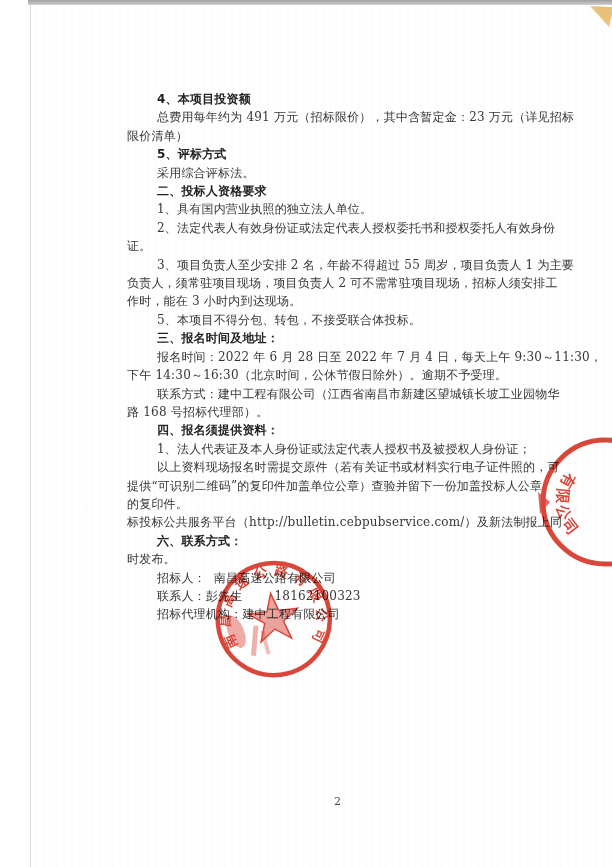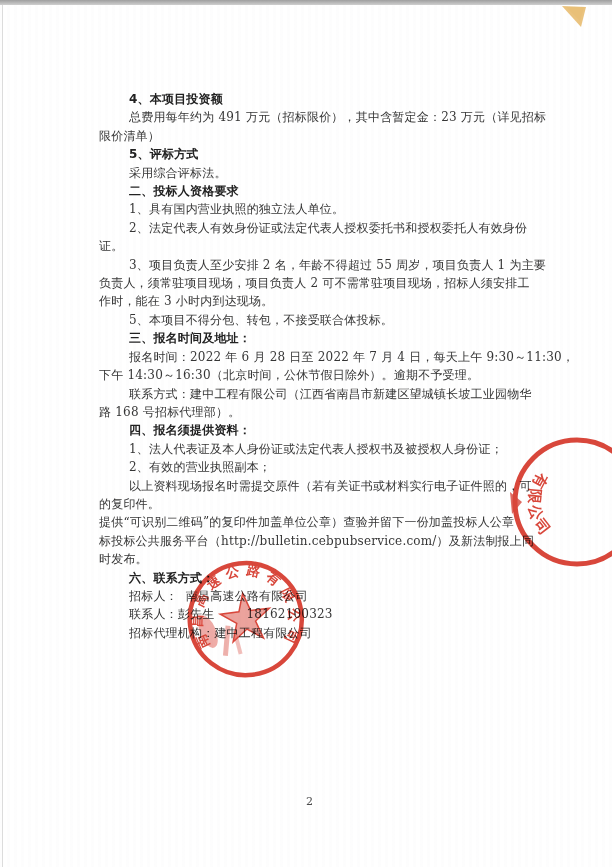--- a/index.html
+++ b/index.html
@@ -13,20 +13,21 @@
   body{
     width:612px;height:867px;overflow:hidden;
     background:var(--paper);
     font-family:"DejaVu Serif","Liberation Serif",serif;
     position:relative;
   }
   .scan{
     position:absolute;inset:0;background:var(--paper);
     
     background-image:repeating-linear-gradient(90deg, rgba(120,120,130,0.015) 0 3px, rgba(0,0,0,0) 3px 7px);
+    margin-left:28px;
   }
   .top-edge{
     position:absolute;left:0;top:0;width:612px;height:5px;
     background:linear-gradient(to bottom,#9f9f9f,#cfcfcf);
   }
   .left-edge{
     position:absolute;left:2px;top:5px;width:1px;height:862px;
     background:#dcdcdc;
   }
   .doc{
@@ -83,27 +84,26 @@
       <div class="line">负责人，须常驻项目现场，项目负责人 2 可不需常驻项目现场，招标人须安排工</div>
       <div class="line">作时，能在 3 小时内到达现场。</div>
       <div class="line indent">5、本项目不得分包、转包，不接受联合体投标。</div>
       <div class="line bold indent">三、报名时间及地址：</div>
       <div class="line indent">报名时间：2022 年 6 月 28 日至 2022 年 7 月 4 日，每天上午 9:30～11:30，</div>
       <div class="line">下午 14:30～16:30（北京时间，公休节假日除外）。逾期不予受理。</div>
       <div class="line indent">联系方式：建中工程有限公司（江西省南昌市新建区望城镇长坡工业园物华</div>
       <div class="line">路 168 号招标代理部）。</div>
       <div class="line bold indent">四、报名须提供资料：</div>
       <div class="line indent">1、法人代表证及本人身份证或法定代表人授权书及被授权人身份证；</div>
-      <div class="line indent">2、有效的营业执照副本；</div>
       <div class="line indent">以上资料现场报名时需提交原件（若有关证书或材料实行电子证件照的，可</div>
+      <div class="line">提供“可识别二维码”的复印件加盖单位公章）查验并留下一份加盖投标人公章</div>
       <div class="line">的复印件。</div>
-      <div class="line">提供“可识别二维码”的复印件加盖单位公章）查验并留下一份加盖投标人公章</div>
       <div class="line">标投标公共服务平台（http://bulletin.cebpubservice.com/）及新法制报上同</div>
+      <div class="line bold indent">六、联系方式：</div>
       <div class="line">时发布。</div>
-      <div class="line bold indent">六、联系方式：</div>
       <div class="line indent">招标人：  南昌高速公路有限公司</div>
       <div class="line indent">联系人：彭先生        18162100323</div>
       <div class="line indent">招标代理机构：建中工程有限公司</div>
     </div>
 
   <div class="page-number">2</div>
 
   <svg class="seal seal-main" viewBox="0 0 132 132">
     <circle class="seal-ring" cx="65" cy="64" r="56" stroke-width="4.5"></circle>
     <path class="star" d="M65,38 L70.9,55.9 L89.7,56 L74.5,67.1 L80.3,85 L65,74 L49.7,85 L55.5,67.1 L40.3,56 L59.1,55.9 Z"></path>

